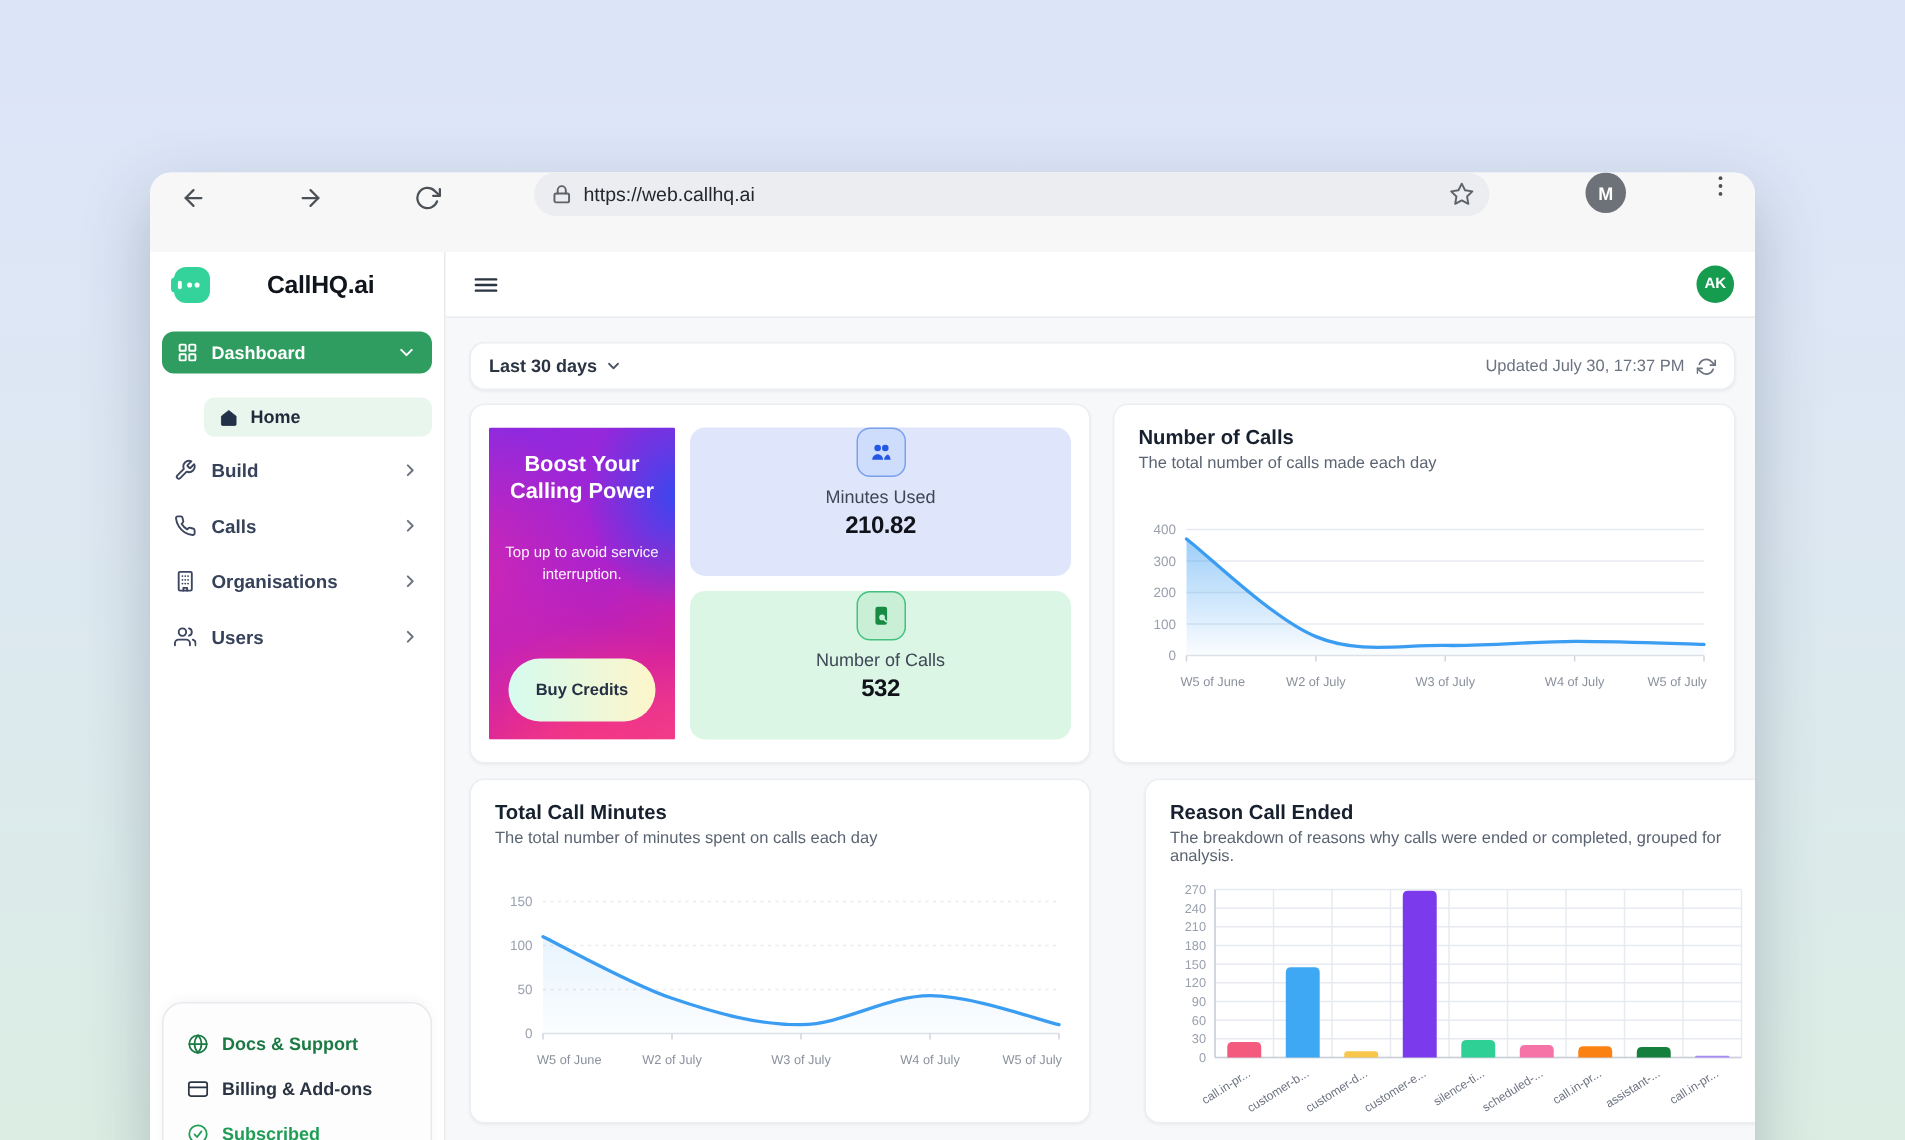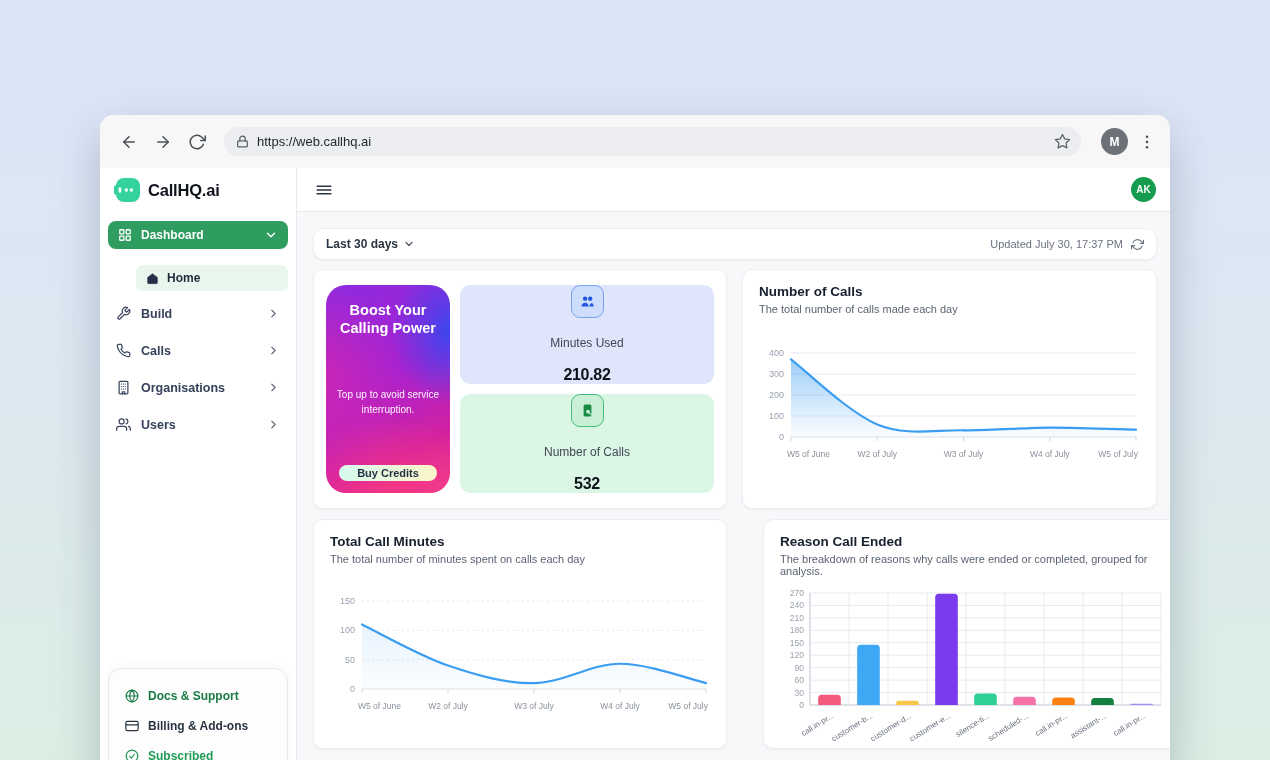--- a/index.html
+++ b/index.html
@@ -8,38 +8,38 @@
     font-family:"Liberation Sans", sans-serif;
     background:linear-gradient(180deg,#dce4f8 0%,#dde8f2 45%,#dceee4 100%);
     position:relative; color:#1c2433;
   }
   .browser-window {
     position:absolute; left:100px; top:115px; width:1070px; height:680px;
     border-radius:14px 14px 0 0; background:#fff; overflow:hidden;
     box-shadow:0 18px 45px rgba(50,60,90,.28);
   }
   
-  .chrome { height:53px; background:#f7f7f8; display:flex; align-items:center; padding:0 14px 0 12px; }
+  .chrome { height:53px; background:#f7f7f8; display:flex; padding:0 14px 0 12px;gap:44px; }
   .chrome .nav-ic { width:34px; height:34px; display:flex; align-items:center; justify-content:center; color:#4c5157; border-radius:50%; cursor:pointer; }
   .chrome svg.i18 { width:18px; height:18px; }
   .omnibox {
     flex:1; height:29px; margin:0 12px 0 10px; background:#ebedf0; border-radius:15px;
     display:flex; align-items:center; padding:0 10px 0 12px; color:#202124;
   }
   .omnibox .lock { width:13px; height:13px; color:#5f6368; margin-right:8px; flex:none; }
   .omnibox .url { font-size:13px; color:#24282d; flex:1; }
   .omnibox .star { width:17px; height:17px; color:#5f6368; flex:none; cursor:pointer; }
   .chrome .profile { width:27px; height:27px; border-radius:50%; background:#6d7278; color:#fff; font-size:12px; font-weight:700; display:flex; align-items:center; justify-content:center; margin:0 10px 0 8px; }
   .chrome .dots { width:18px; height:18px; color:#4c5157; cursor:pointer; }
   
   .app { display:flex; height:627px; background:#fff; }
   .sidebar { width:197px; flex:none; background:#fff; border-right:1px solid #e8eaee; position:relative; }
   .side-head { height:44px; display:flex; align-items:center; padding:0 14px; gap:8px; }
   .logo-badge { width:26px; height:26px; flex:none; }
-  .brand { font-size:16.5px; font-weight:800; color:#10141c; letter-spacing:-.2px; }
+  .brand { font-size:16.5px; font-weight:800; color:#10141c; letter-spacing:-.2px;margin-left:30px; }
   .nav { padding:9px 8px 0; }
   .nav-item-active {
     display:flex; align-items:center; gap:9px; background:#2e9d5f; color:#fff;
     border-radius:8px; padding:7px 10px; font-size:12px; font-weight:700; cursor:pointer;
   }
   .nav-item-active svg.ic { width:14px; height:14px; }
   .nav-item-active .spacer { flex:1; }
   .sub-item {
     display:flex; align-items:center; gap:8px; background:#e9f6ee; color:#1f2a3a;
     border-radius:7px; padding:6px 10px; font-size:12px; font-weight:700;
@@ -76,40 +76,40 @@
   .range-btn svg { width:12px; height:12px; color:#4b5563; }
   .updated { display:flex; align-items:center; gap:8px; font-size:11px; color:#6b7280; }
   .updated svg { width:13px; height:13px; color:#6b7280; cursor:pointer; }
   .grid-row { display:flex; gap:15px; margin-top:9px; }
   .grid-row.second { margin-top:10px;gap:36px; }
   .card-l { width:414px; flex:none; }
   .card-r { width:415px; flex:none; }
   .overview-card { height:240px; display:flex; gap:10px; padding:15px 12px; }
   
   .promo {
-    width:124px; flex:none; border-radius:20px; position:relative; overflow:hidden;
+    width:124px; flex:none; border-radius:1px; position:relative; overflow:hidden;
     background:
       radial-gradient(95px 120px at 100% 22%, rgba(53,72,240,.95), rgba(53,72,240,0) 62%),
       radial-gradient(130px 150px at -10% 48%, rgba(222,39,168,.75), rgba(222,39,168,0) 70%),
       radial-gradient(150px 120px at 55% 105%, rgba(246,56,130,.95), rgba(246,56,130,0) 72%),
       linear-gradient(155deg,#8d2ae0 0%,#a922cf 45%,#d4219f 78%,#ef3f8d 100%);
     display:flex; flex-direction:column; align-items:center; text-align:center;
     padding:16px 10px 12px; color:#fff;
   }
   .promo-title { font-size:14.5px; font-weight:800; line-height:1.25; }
   .promo-bottom { margin-top:auto; }
   .promo-sub { font-size:10px; line-height:1.5; opacity:.95; margin-bottom:10px; }
   .buy-btn {
-    border:none; cursor:pointer; border-radius:999px; padding:2px 18px;
+    border:none; cursor:pointer; border-radius:999px; padding:15px 18px;
     background:linear-gradient(90deg,#d6fbef 0%,#fdf5c9 100%);
     font-family:inherit; font-size:11px; font-weight:700; color:#253044;margin-top:38px;
   }
   
   .stat-col { flex:1; display:flex; flex-direction:column; gap:10px; }
-  .stat-tile { flex:1; border-radius:10px; display:flex; flex-direction:column; align-items:center; justify-content:space-between; gap:4px; }
+  .stat-tile { flex:1; border-radius:10px; display:flex; flex-direction:column; align-items:center; justify-content:flex-start; gap:4px; }
   .stat-blue { background:#dfe6fb; }
   .stat-green { background:#dcf6e5; }
   .stat-ic { width:33px; height:33px; border-radius:9px; display:flex; align-items:center; justify-content:center; margin-bottom:2px; }
   .stat-blue .stat-ic { background:#cdddfb; border:1px solid #7aa0f0; }
   .stat-green .stat-ic { background:#c9f0d7; border:1px solid #45c07e; }
   .stat-ic svg { width:17px; height:17px; }
   .stat-label { font-size:12px; color:#3f4756; }
   .stat-value { font-size:16px; font-weight:800; color:#10131a; letter-spacing:-.3px; }
   
   .chart-card { padding:14px 16px 10px; }

